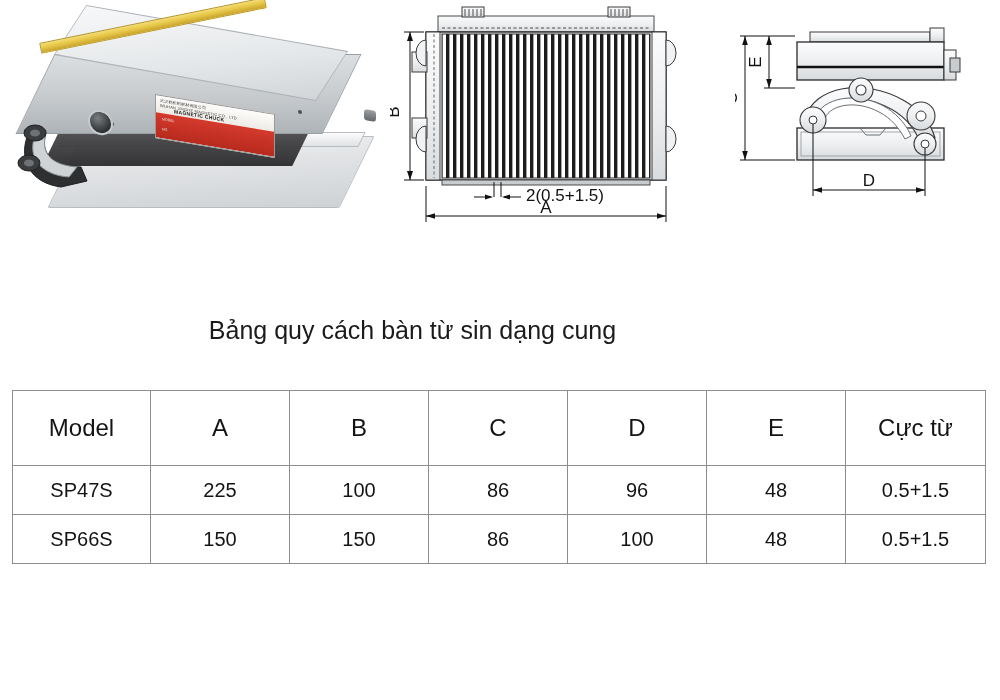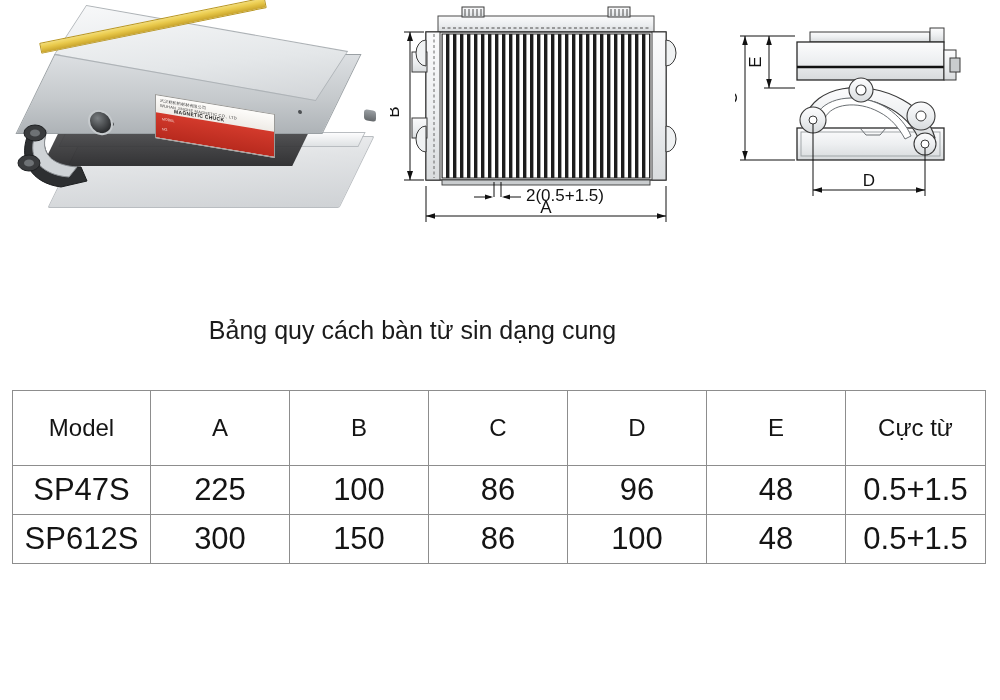--- a/index.html
+++ b/index.html
@@ -160,21 +160,21 @@
     position: absolute;
     left: 12px; top: 390px;
     width: 974px;
     border-collapse: collapse;
     table-layout: fixed;
   }
   #spec-table th, #spec-table td {
     border: 1px solid #8d8d8d;
     text-align: center;
     font-weight: normal;
-    font-size: 31px;
+    font-size: 20px;
     color: #141414;
     padding: 0;
   }
   #spec-table thead th { height: 74px; font-size: 24px; }
   #spec-table tbody td { height: 48px; }
   #spec-table col.c-model { width: 138px; }
   #spec-table col.c-dim   { width: 139px; }
   #spec-table col.c-pole  { width: 140px; }
 </style>
 </head>
@@ -407,22 +407,22 @@
       <tr>
         <td>SP47S</td>
         <td>225</td>
         <td>100</td>
         <td>86</td>
         <td>96</td>
         <td>48</td>
         <td>0.5+1.5</td>
       </tr>
       <tr>
-        <td>SP612S</td>
-        <td>300</td>
+        <td>SP66S</td>
+        <td>150</td>
         <td>150</td>
         <td>86</td>
         <td>100</td>
         <td>48</td>
         <td>0.5+1.5</td>
       </tr>
     </tbody>
 </table>
 
 </body></html>

